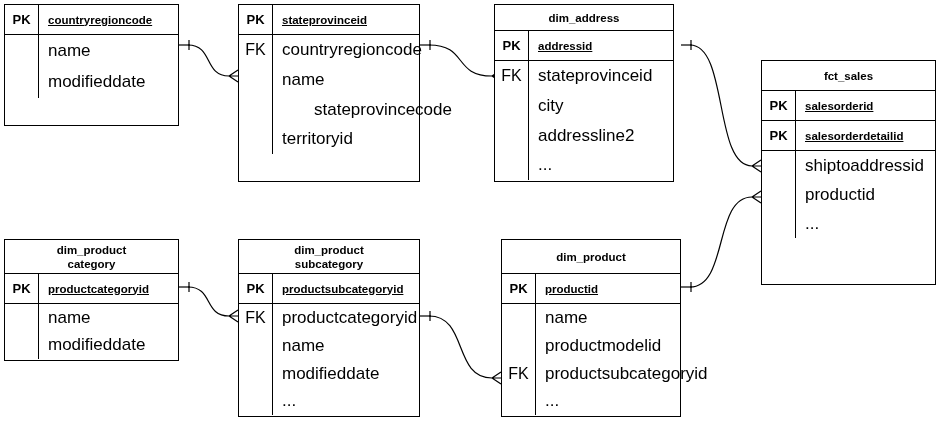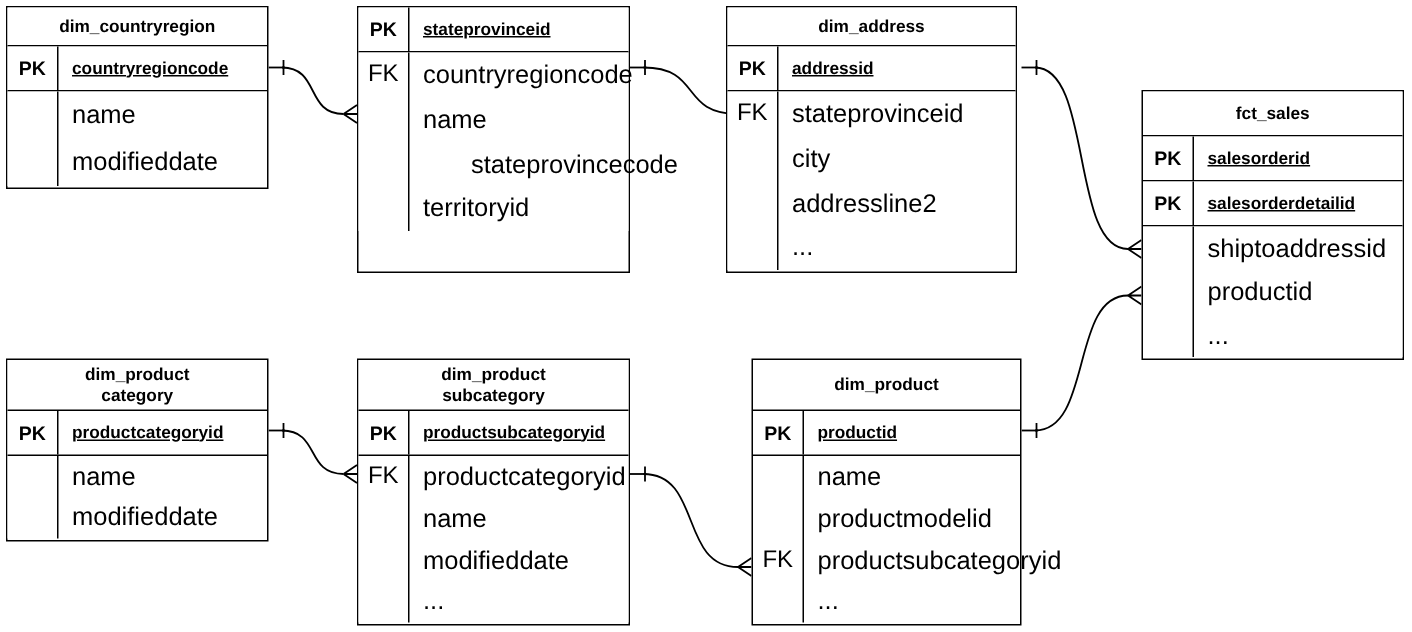--- a/index.html
+++ b/index.html
@@ -149,23 +149,20 @@
       </g>
       <g>
         <path d="M 429 316 C 468.06 316, 452.94 378, 492 378"></path>
         <line x1="430" y1="311" x2="430" y2="321"></line>
         <line x1="420" y1="316" x2="431" y2="316"></line>
         <path d="M 492 378 L 501 372 M 492 378 L 501 378 M 492 378 L 501 384"></path>
       </g>
     </svg>
   <div id="entity-layer">
       <div class="entity" style="left: 4px; top: 4px; width: 175px; height: 122px;">
-        <div class="ent-header" style="height: 26px;">
-          <span class="ln">dim_countryregion</span>
-        </div>
         <div class="key-row" style="height: 30px;">
           <div class="keycell">PK</div>
           <div class="key-name">countryregioncode</div>
         </div>
         <div class="body-sec" style="height: 63.2px;">
           <div class="body-keycol"></div>
           <div class="body-attrs">
             <div class="attr" style="top: 8.8px;">name</div>
             <div class="attr" style="top: 40.4px;">modifieddate</div>
           </div>
@@ -181,41 +178,41 @@
             <div class="fk-mark" style="top: 7.9px;">FK</div>
           </div>
           <div class="body-attrs">
             <div class="attr" style="top: 7.9px;">countryregioncode</div>
             <div class="attr" style="top: 37.7px;">name</div>
             <div class="attr" style="top: 67.5px; margin-left: 32px;">stateprovincecode</div>
             <div class="attr" style="top: 97.3px;">territoryid</div>
           </div>
         </div>
       </div>
-      <div class="entity" style="left: 484px; top: 4px; width: 194px; height: 178px;">
+      <div class="entity" style="left: 494px; top: 4px; width: 180px; height: 178px;">
         <div class="ent-header" style="height: 26px;">
           <span class="ln">dim_address</span>
         </div>
         <div class="key-row" style="height: 30px;">
           <div class="keycell">PK</div>
           <div class="key-name">addressid</div>
         </div>
         <div class="body-sec" style="height: 119.2px;">
           <div class="body-keycol">
             <div class="fk-mark" style="top: 7.9px;">FK</div>
           </div>
           <div class="body-attrs">
             <div class="attr" style="top: 7.9px;">stateprovinceid</div>
             <div class="attr" style="top: 37.7px;">city</div>
             <div class="attr" style="top: 67.5px;">addressline2</div>
             <div class="attr" style="top: 97.3px;">...</div>
           </div>
         </div>
       </div>
-      <div class="entity" style="left: 761px; top: 60px; width: 175px; height: 180px;">
+      <div class="entity" style="left: 761px; top: 60px; width: 175px; height: 225px;">
         <div class="ent-header" style="height: 30px;">
           <span class="ln">fct_sales</span>
         </div>
         <div class="key-row" style="height: 30px;">
           <div class="keycell">PK</div>
           <div class="key-name">salesorderid</div>
         </div>
         <div class="key-row" style="height: 30px;">
           <div class="keycell">PK</div>
           <div class="key-name">salesorderdetailid</div>

